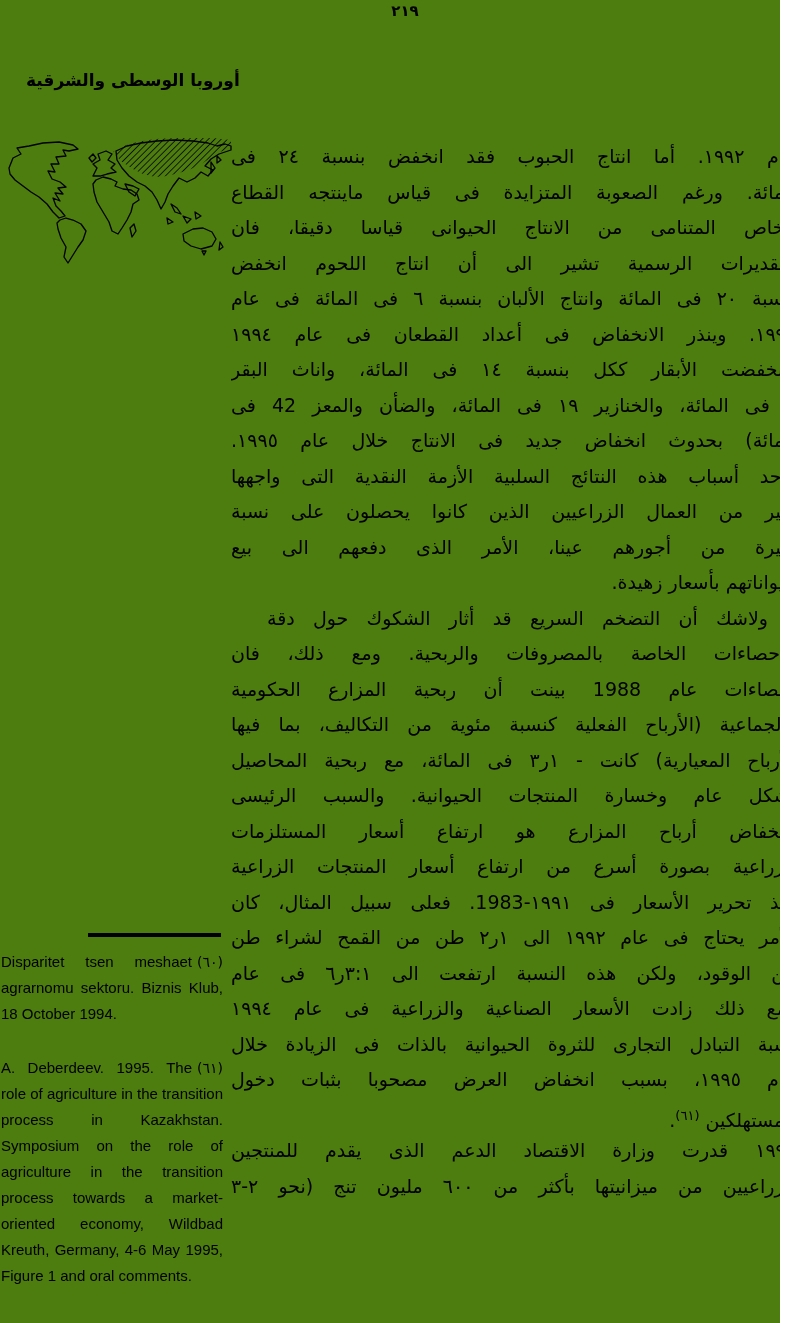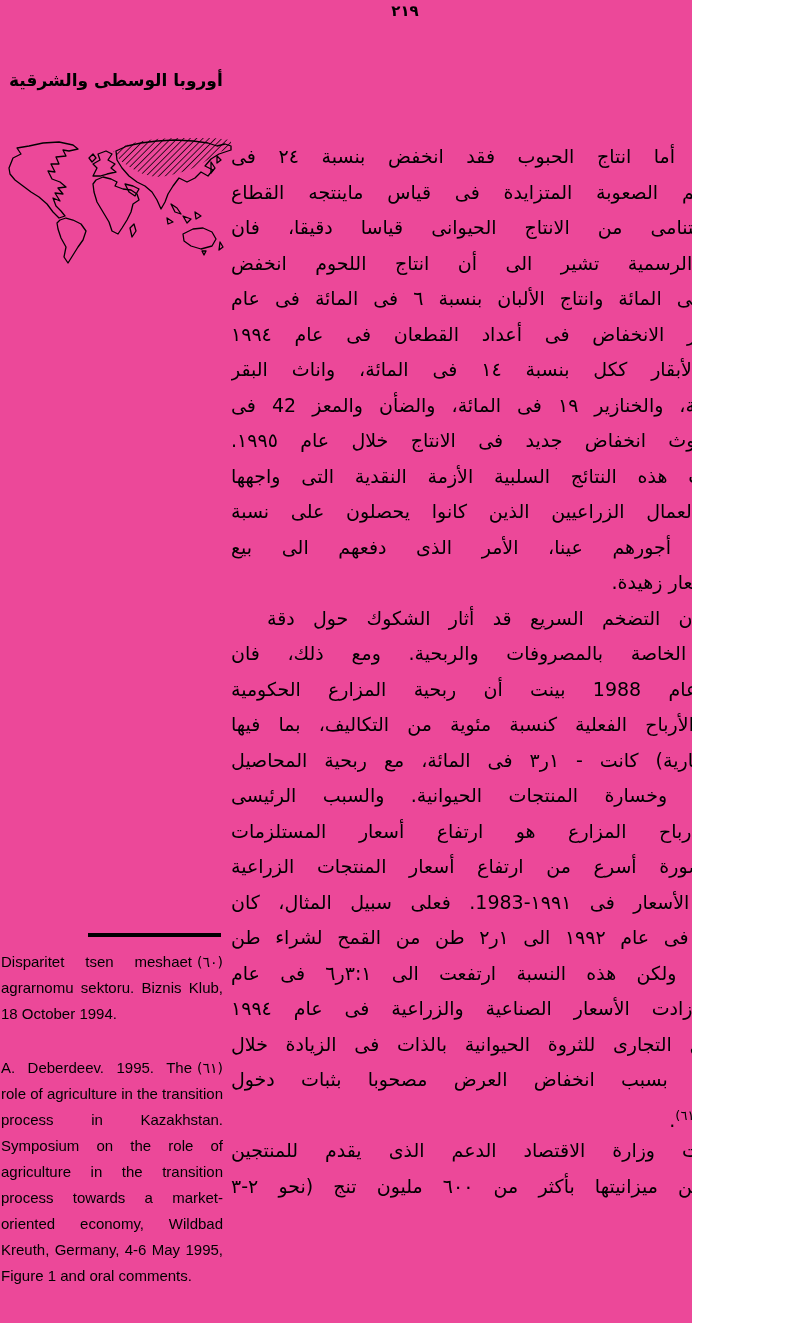--- a/index.html
+++ b/index.html
@@ -1,25 +1,25 @@
 <!DOCTYPE html>
 <html lang="ar"><head>
 <meta charset="utf-8">
 <style>
   html,body{margin:0;padding:0;background:#ffffff;}
   .page{
-    position:relative;width:692px;height:1323px;background:#ec4899;color:#000;
+    position:relative;width:780px;height:1323px;background:#4d7c0f;color:#000;
     overflow:hidden;font-family:"DejaVu Sans",sans-serif;
   }
   .page-number{
     position:absolute;top:2px;left:0;width:810px;text-align:center;
     font-size:15px;font-weight:bold;direction:rtl;
   }
   .section-heading{
-    position:absolute;top:70px;left:9px;direction:rtl;
+    position:absolute;top:70px;left:26px;direction:rtl;
     font-size:17px;font-weight:bold;white-space:nowrap;
   }
   .map{position:absolute;left:3px;top:134px;width:229px;height:131px;}
   .map svg{display:block;width:100%;height:100%;}
   .body-text{
     position:absolute;left:231px;top:139px;width:565px;direction:rtl;
     font-size:19px;
   }
   .line{
     height:35.5px;line-height:35.5px;overflow:hidden;

